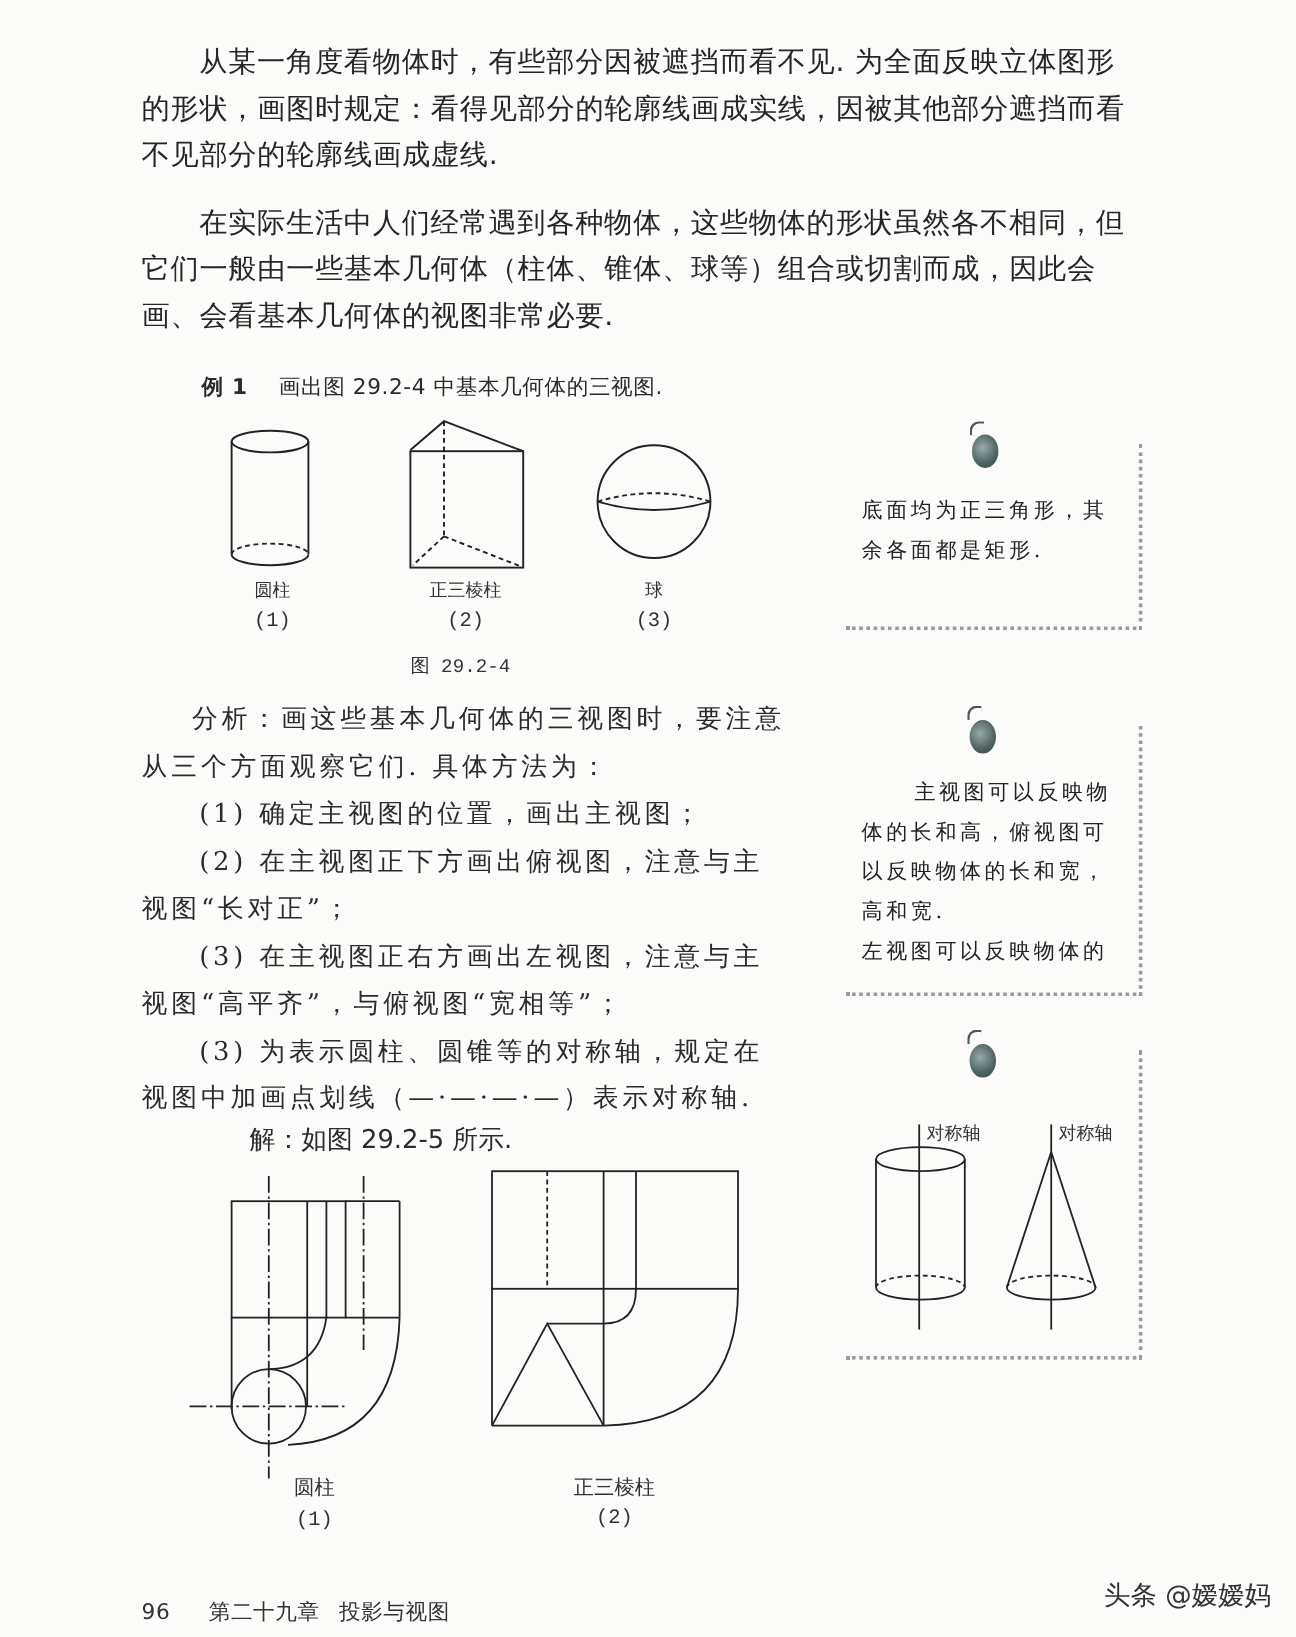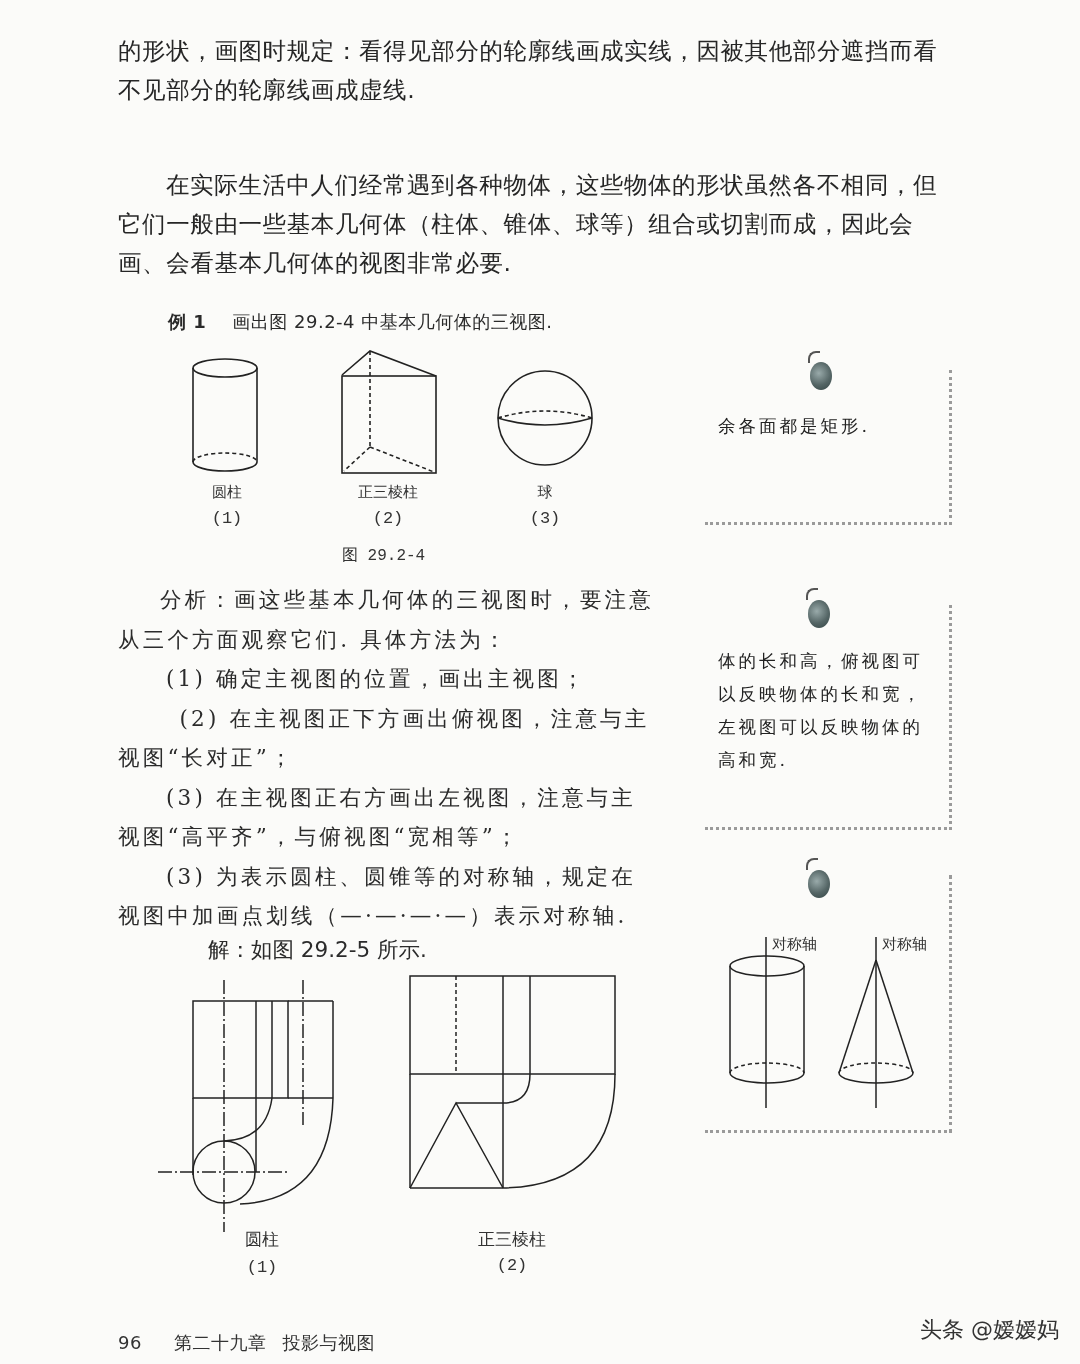--- a/index.html
+++ b/index.html
@@ -20,20 +20,21 @@
   .nut{position:absolute;width:22px;height:28px;border-radius:50%;background:radial-gradient(circle at 40% 40%,#9aa 0%,#566 55%,#344 100%);}
   .stem{position:absolute;width:10px;height:10px;border-top:2px solid #555;border-left:2px solid #555;border-radius:8px 0 0 0;}
   .footer{position:absolute;top:1331px;left:118px;font-size:18px;font-family:"DejaVu Sans",sans-serif;color:#333;letter-spacing:0.5px;}
   .watermark{position:absolute;top:1315px;left:920px;font-size:22px;font-family:"DejaVu Sans",sans-serif;color:#333;}
   svg{position:absolute;overflow:visible;}
 </style>
 </head>
 <body>
 
 <div class="para" style="top:32px;">
+  <div><span class="ind"></span><span>从某一角度看物体时，有些部分因被遮挡而看不见. 为全面反映立体图形</span></div>
   <div>的形状，画图时规定：看得见部分的轮廓线画成实线，因被其他部分遮挡而看</div>
   <div>不见部分的轮廓线画成虚线.</div>
 </div>
 <div class="para" style="top:166px;">
   <div><span class="ind"></span><span>在实际生活中人们经常遇到各种物体，这些物体的形状虽然各不相同，但</span></div>
   <div>它们一般由一些基本几何体（柱体、锥体、球等）组合或切割而成，因此会</div>
   <div>画、会看基本几何体的视图非常必要.</div>
 </div>
 
 <div class="abs ex" style="top:310px;left:168px;font-family:'DejaVu Sans',sans-serif;">
@@ -66,44 +67,46 @@
 <div class="lbl" style="top:483px;left:328px;">正三棱柱</div>
 <div class="num" style="top:509px;left:328px;">(2)</div>
 <div class="lbl" style="top:483px;left:485px;">球</div>
 <div class="num" style="top:509px;left:485px;">(3)</div>
 <div class="abs" style="top:545px;left:342px;font-size:16px;font-family:'Liberation Mono',monospace;color:#333;">图 29.2-4</div>
 
 <div class="analysis" style="top:580px;">
   <div style="padding-left:42px;"><span>分析：画这些基本几何体的三视图时，要注意</span></div>
   <div>从三个方面观察它们. 具体方法为：</div>
   <div style="padding-left:48px;">(1) 确定主视图的位置，画出主视图；</div>
-  <div style="padding-left:48px;text-align:center;">(2) 在主视图正下方画出俯视图，注意与主</div>
+  <div style="padding-left:48px;">(2) 在主视图正下方画出俯视图，注意与主</div>
   <div>视图“长对正”；</div>
   <div style="padding-left:48px;">(3) 在主视图正右方画出左视图，注意与主</div>
   <div>视图“高平齐”，与俯视图“宽相等”；</div>
   <div style="padding-left:48px;">(3) 为表示圆柱、圆锥等的对称轴，规定在</div>
   <div>视图中加画点划线（—·—·—·—）表示对称轴.</div>
 </div>
 <div class="abs" style="top:935px;left:208px;font-size:21.5px;font-family:'DejaVu Sans',sans-serif;color:#2b2b2b;">解：如图 29.2-5 所示.</div>
 
 <div class="sidebox" style="left:705px;top:370px;width:244px;height:152px;"></div>
 <div class="stem" style="left:808px;top:351px;"></div>
 <div class="nut" style="left:810px;top:362px;"></div>
 <div class="sidetext" style="left:718px;top:410px;width:225px;">
+  <div>底面均为正三角形，其</div>
   <div>余各面都是矩形.</div>
 </div>
 
 <div class="sidebox" style="left:705px;top:605px;width:244px;height:222px;"></div>
 <div class="stem" style="left:806px;top:588px;"></div>
 <div class="nut" style="left:808px;top:600px;"></div>
 <div class="sidetext" style="left:718px;top:645px;width:225px;">
+  <div style="padding-left:44px;">主视图可以反映物</div>
   <div>体的长和高，俯视图可</div>
   <div>以反映物体的长和宽，</div>
+  <div>高和宽.</div>
   <div>左视图可以反映物体的</div>
-  <div>高和宽.</div>
 </div>
 
 <div class="sidebox" style="left:705px;top:875px;width:244px;height:255px;"></div>
 <div class="stem" style="left:806px;top:858px;"></div>
 <div class="nut" style="left:808px;top:870px;"></div>
 <div class="abs" style="top:935px;left:772px;font-size:15px;font-family:'DejaVu Sans',sans-serif;color:#333;">对称轴</div>
 <div class="abs" style="top:935px;left:882px;font-size:15px;font-family:'DejaVu Sans',sans-serif;color:#333;">对称轴</div>
 <svg width="1080" height="1364" style="left:0;top:0;pointer-events:none;">
   <g stroke="#222" stroke-width="1.5" fill="none">
     <line x1="766" y1="937" x2="766" y2="1108"></line>

